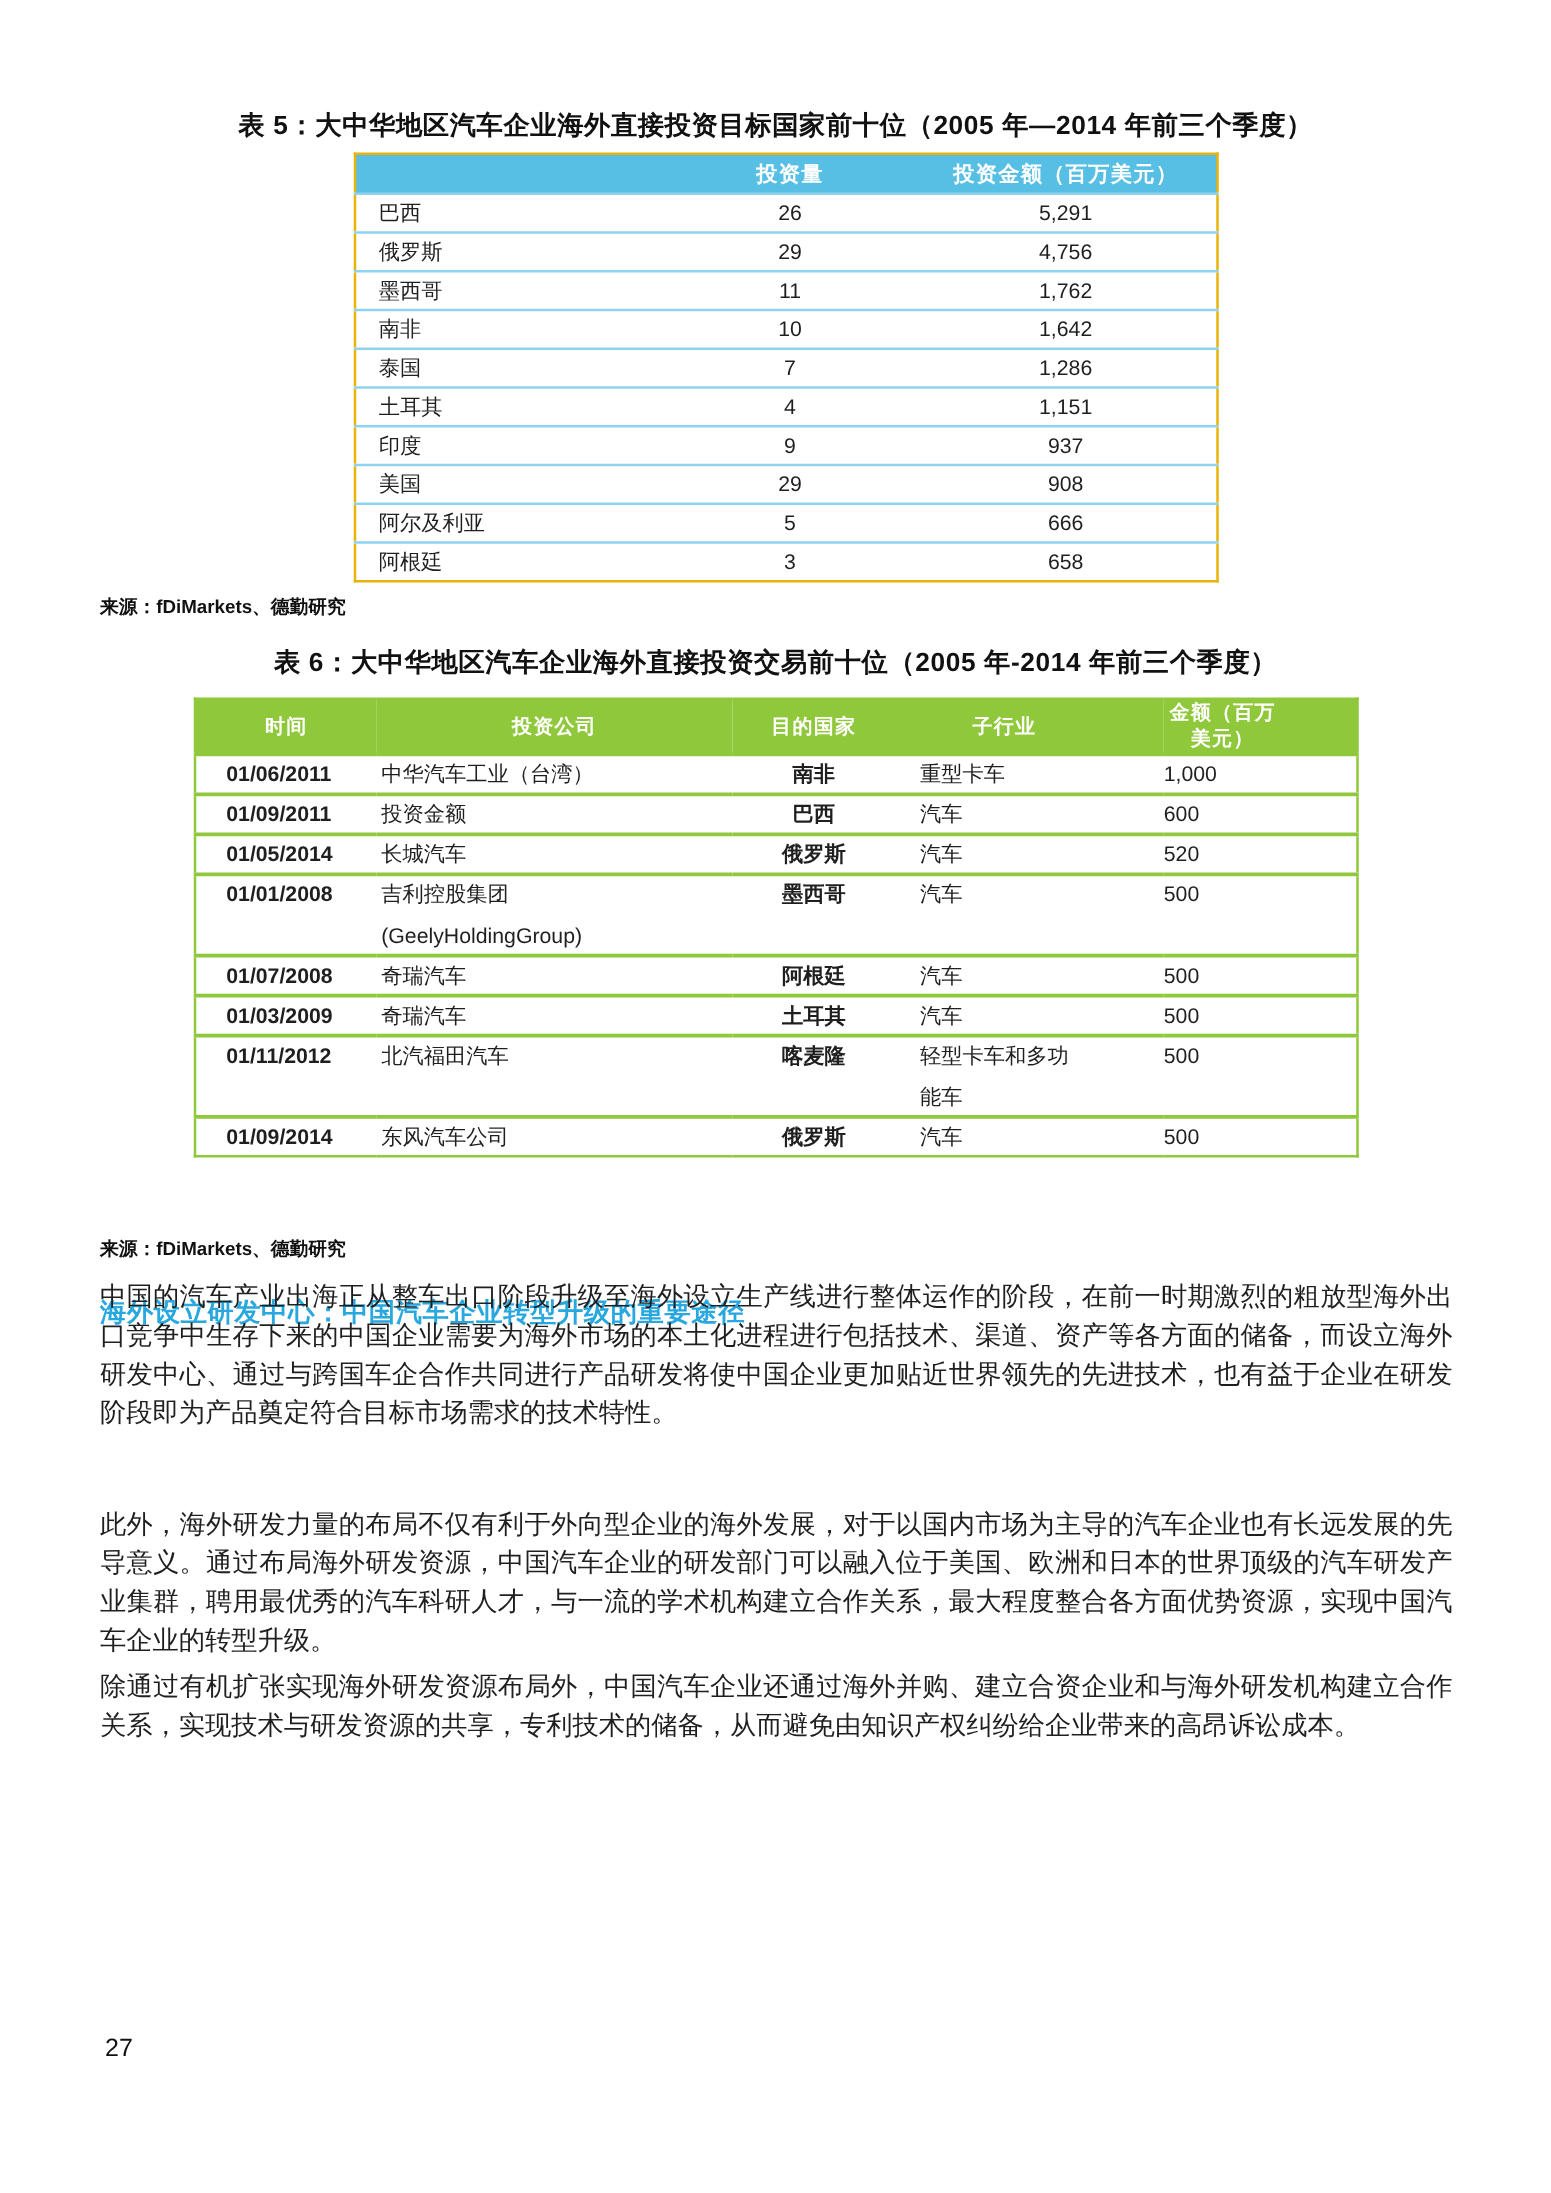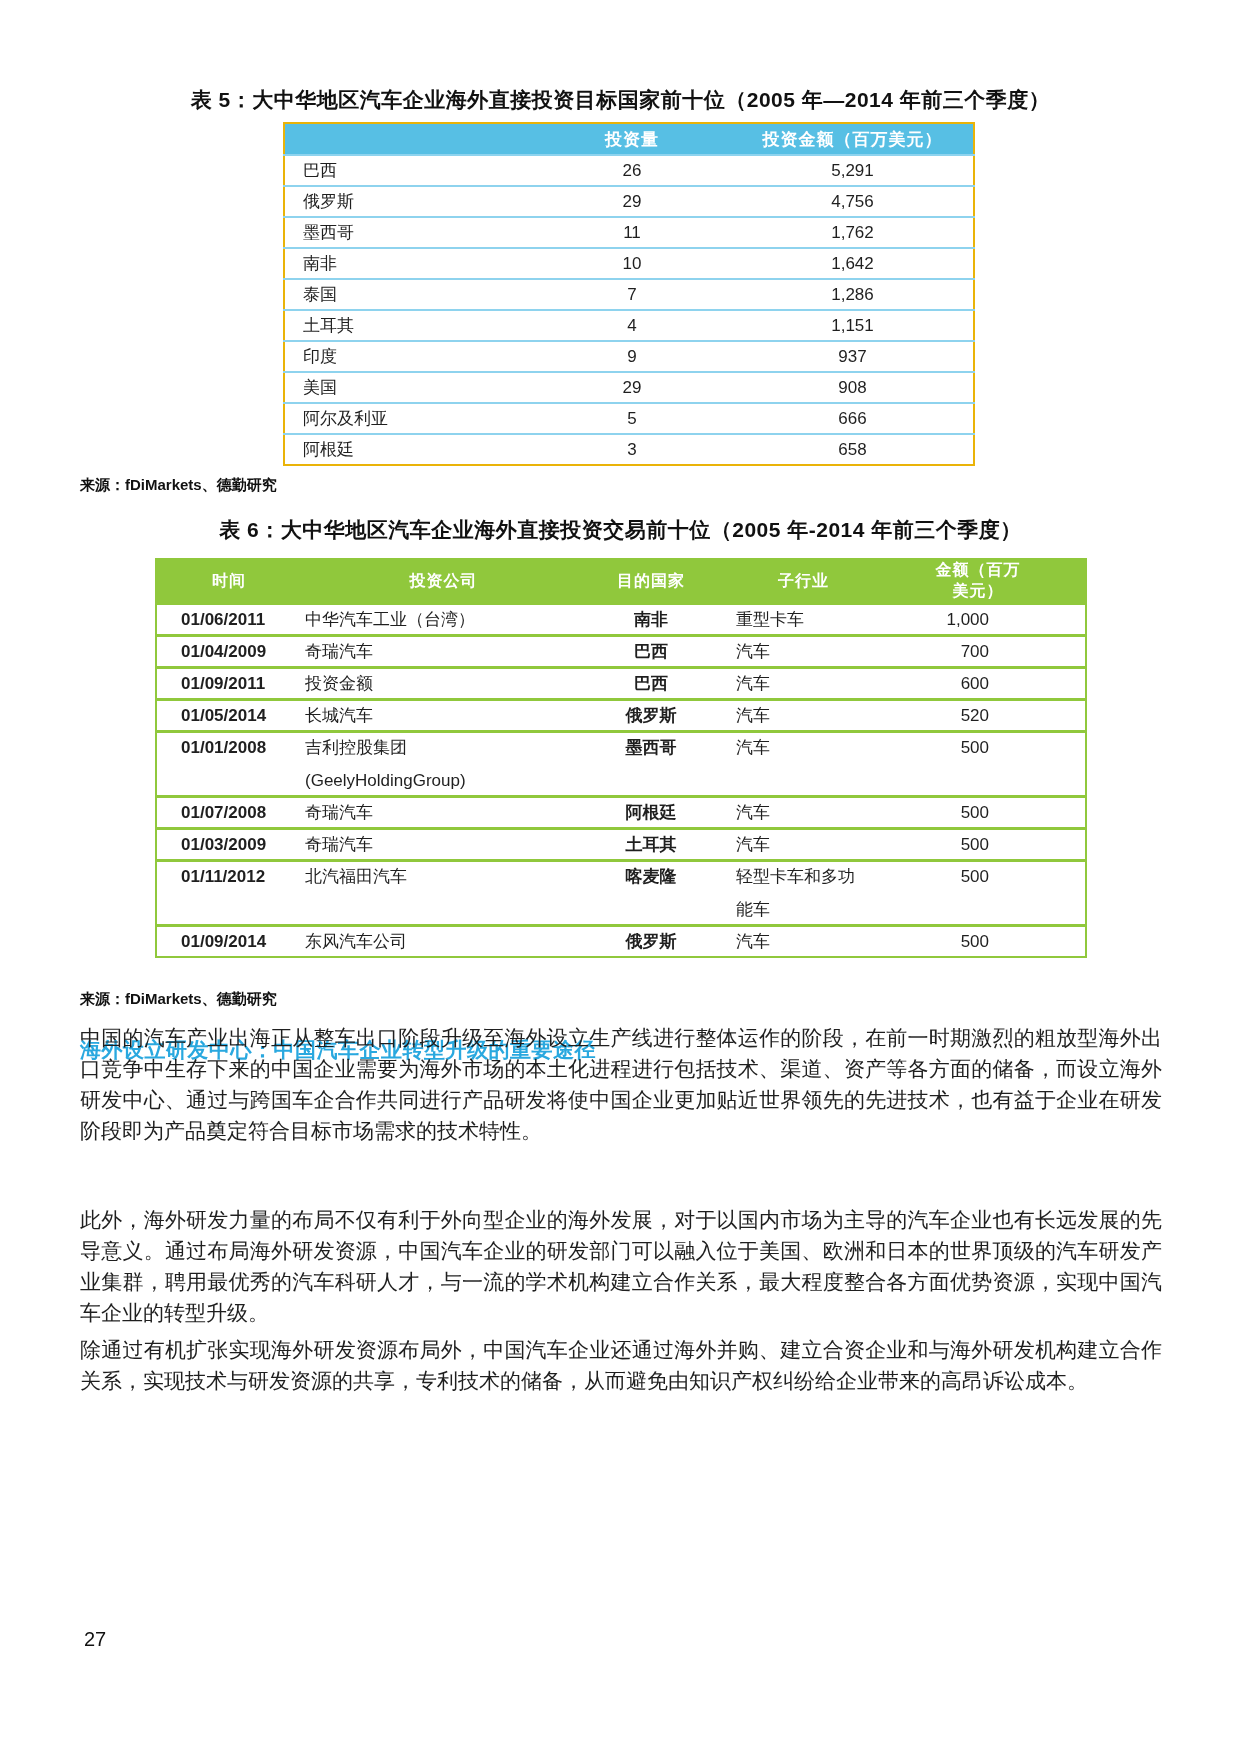--- a/index.html
+++ b/index.html
@@ -50,21 +50,21 @@
     height:30px; padding:0; font-size:16px; text-align:center; letter-spacing:1px;
   }
   #t6 td {
     border-top:3px solid #90c83c; background:#ffffff; vertical-align:top;
     padding:4px 0 3px 0; line-height:22px;
   }
   #t6 td.d  { padding-left:24px; font-weight:bold; }
   #t6 td.co { padding-left:4px; }
   #t6 td.ct { text-align:center; font-weight:bold; }
   #t6 td.se { padding-left:20px; }
-  #t6 td.am { text-align:right; padding-right:96px; }
+  #t6 td.am { text-align:left; padding-right:96px; }
   #t6 th.th-se { padding-right:40px; }
   #t6 th.th-am { padding-right:60px; }
   .line2 { margin-top:11px; }
 
   
   #sec-heading {
     position:absolute; top:1036px; left:80px;
     font-size:21px; font-weight:bold; color:#29a8df; letter-spacing:0.5px;
   }
   .para {
@@ -176,27 +176,20 @@
     </thead>
     <tbody>
       <tr>
           <td class="d">01/06/2011</td>
           <td class="co">中华汽车工业（台湾）</td>
           <td class="ct">南非</td>
           <td class="se">重型卡车</td>
           <td class="am">1,000</td>
         </tr>
       <tr>
-          <td class="d">01/04/2009</td>
-          <td class="co">奇瑞汽车</td>
-          <td class="ct">巴西</td>
-          <td class="se">汽车</td>
-          <td class="am">700</td>
-        </tr>
-      <tr>
           <td class="d">01/09/2011</td>
           <td class="co">投资金额</td>
           <td class="ct">巴西</td>
           <td class="se">汽车</td>
           <td class="am">600</td>
         </tr>
       <tr>
           <td class="d">01/05/2014</td>
           <td class="co">长城汽车</td>
           <td class="ct">俄罗斯</td>

